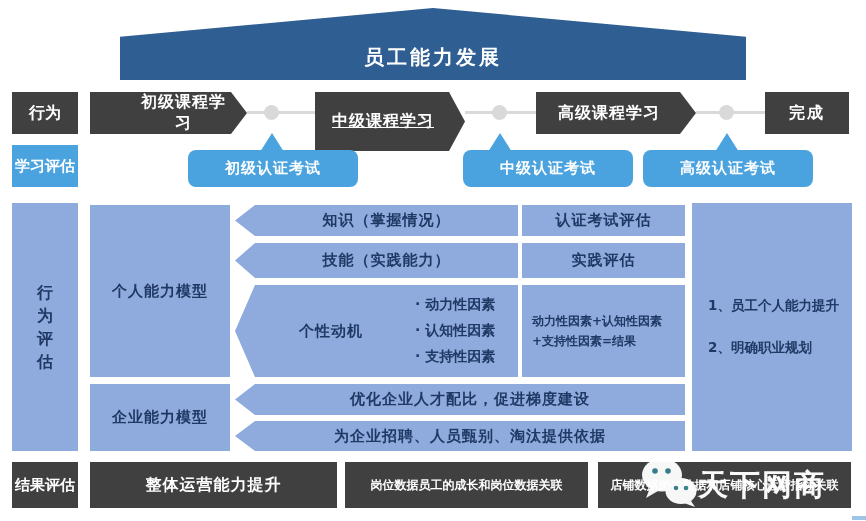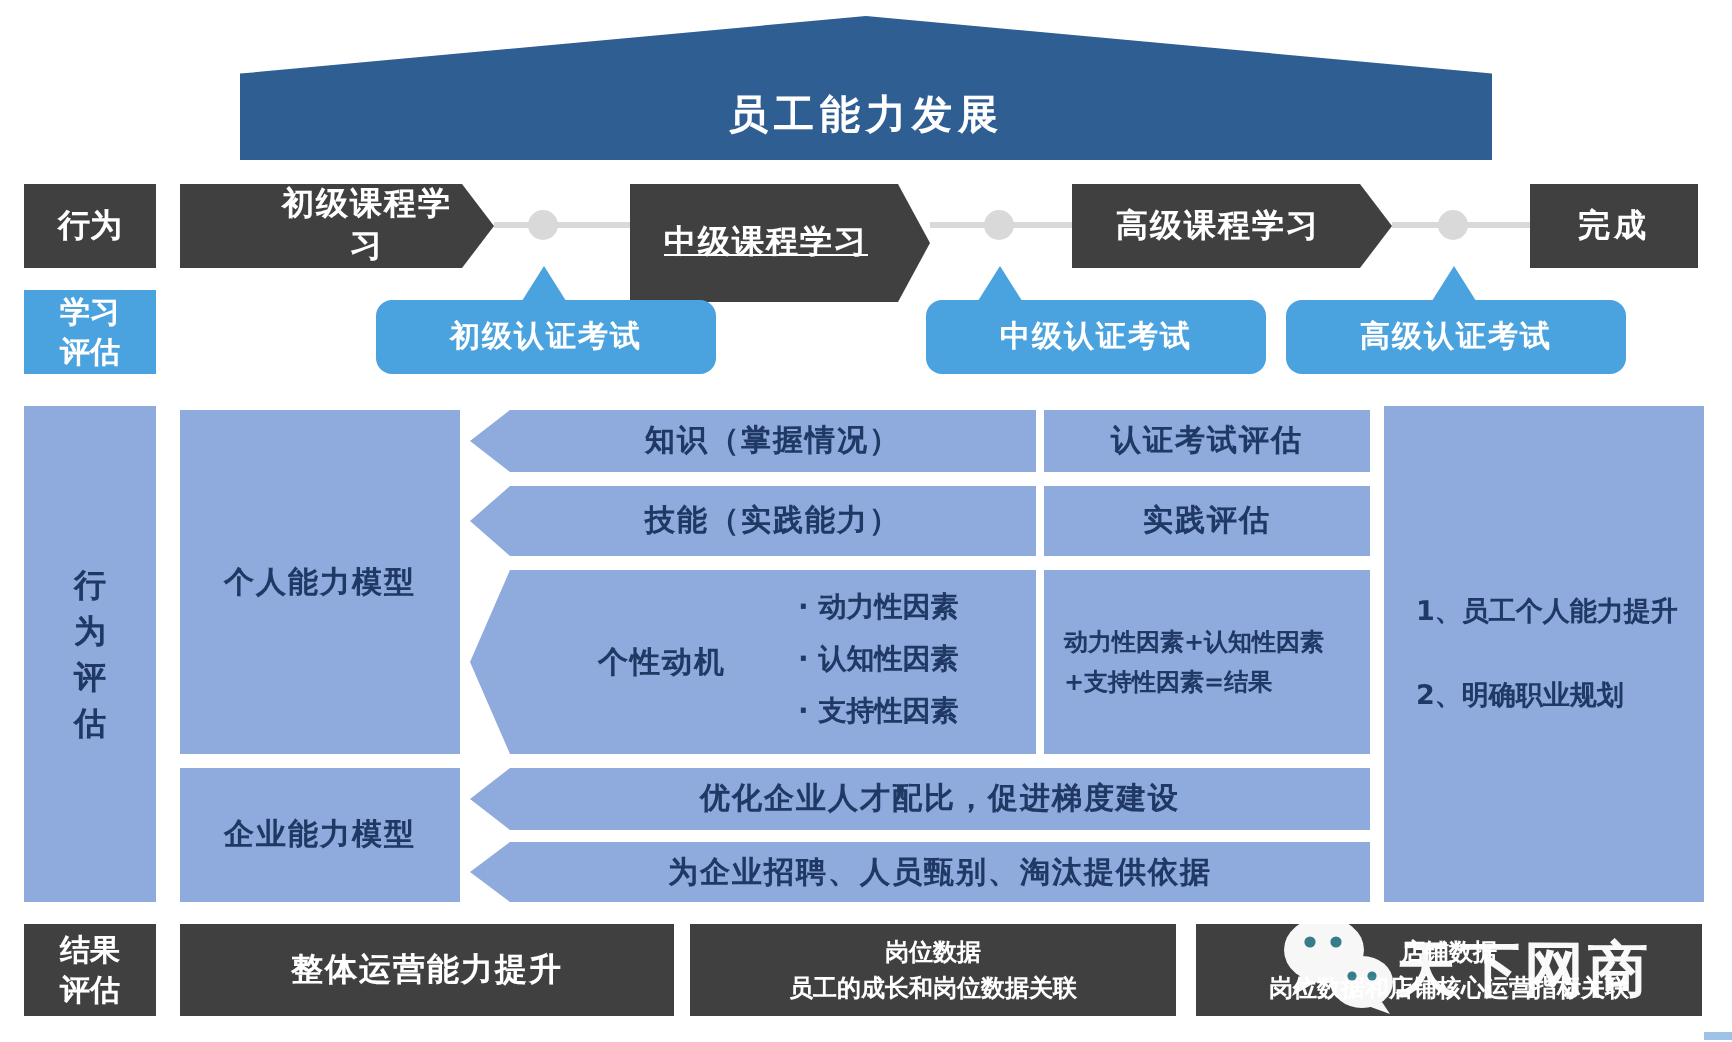--- a/index.html
+++ b/index.html
@@ -1,20 +1,20 @@
 <!DOCTYPE html>
 <html><head>
 <meta charset="utf-8">
 <style>
   html,body{margin:0;padding:0;background:#fff;}
   .canvas{position:relative;width:866px;height:521px;background:#fff;overflow:hidden;
           font-family:"DejaVu Sans","Liberation Sans",sans-serif;}
   .abs{position:absolute;box-sizing:border-box;}
   .flex{display:flex;align-items:center;justify-content:center;text-align:center;}
-  .col{display:flex;flex-direction:column;align-items:center;justify-content:center;text-align:center;}
+  .col{display:flex;flex-direction:row;align-items:center;justify-content:center;text-align:center;}
   .teal{background:#404040;color:#fff;}
   .peri{background:#8FAADC;color:#1F3864;}
   .lblue{background:#4AA3DE;color:#fff;}
   .bold{font-weight:bold;}
   .banner-shape{clip-path:polygon(0 100%,0 40%,50% 0,100% 40%,100% 100%);background:#2E5E92;color:#fff;}
   .arrow-r{clip-path:polygon(0 0,calc(100% - 16px) 0,100% 50%,calc(100% - 16px) 100%,0 100%);}
   .arrow-l{clip-path:polygon(20px 0,100% 0,100% 100%,20px 100%,0 50%);}
   .hline{height:3px;background:#D9D9D9;}
   .dot{width:15px;height:15px;border-radius:50%;background:#D9D9D9;}
   .callout{border-radius:8px;}
@@ -96,21 +96,21 @@
 
   <div class="abs peri arrow-l flex bold fs15" style="left:235px;top:243px;width:283px;height:35px;padding-left:20px;letter-spacing:1px;">
     <span>技能（实践能力）</span>
   </div>
   <div class="abs peri flex bold fs15" style="left:522px;top:243px;width:163px;height:35px;letter-spacing:1px;">
     <span>实践评估</span>
   </div>
 
   <div class="abs peri arrow-l" style="left:235px;top:285px;width:283px;height:92px;display:flex;align-items:center;">
     <span class="bold fs15" style="padding-left:64px;letter-spacing:1px;">个性动机</span>
-    <div class="bold fs14" style="margin-left:36px;line-height:1.85;text-align:right;">
+    <div class="bold fs14" style="margin-left:52px;line-height:1.85;text-align:right;">
       <div>
         <span>·</span>
         <span>动力性因素</span>
       </div>
       <div>
         <span>·</span>
         <span>认知性因素</span>
       </div>
       <div>
         <span>·</span>

